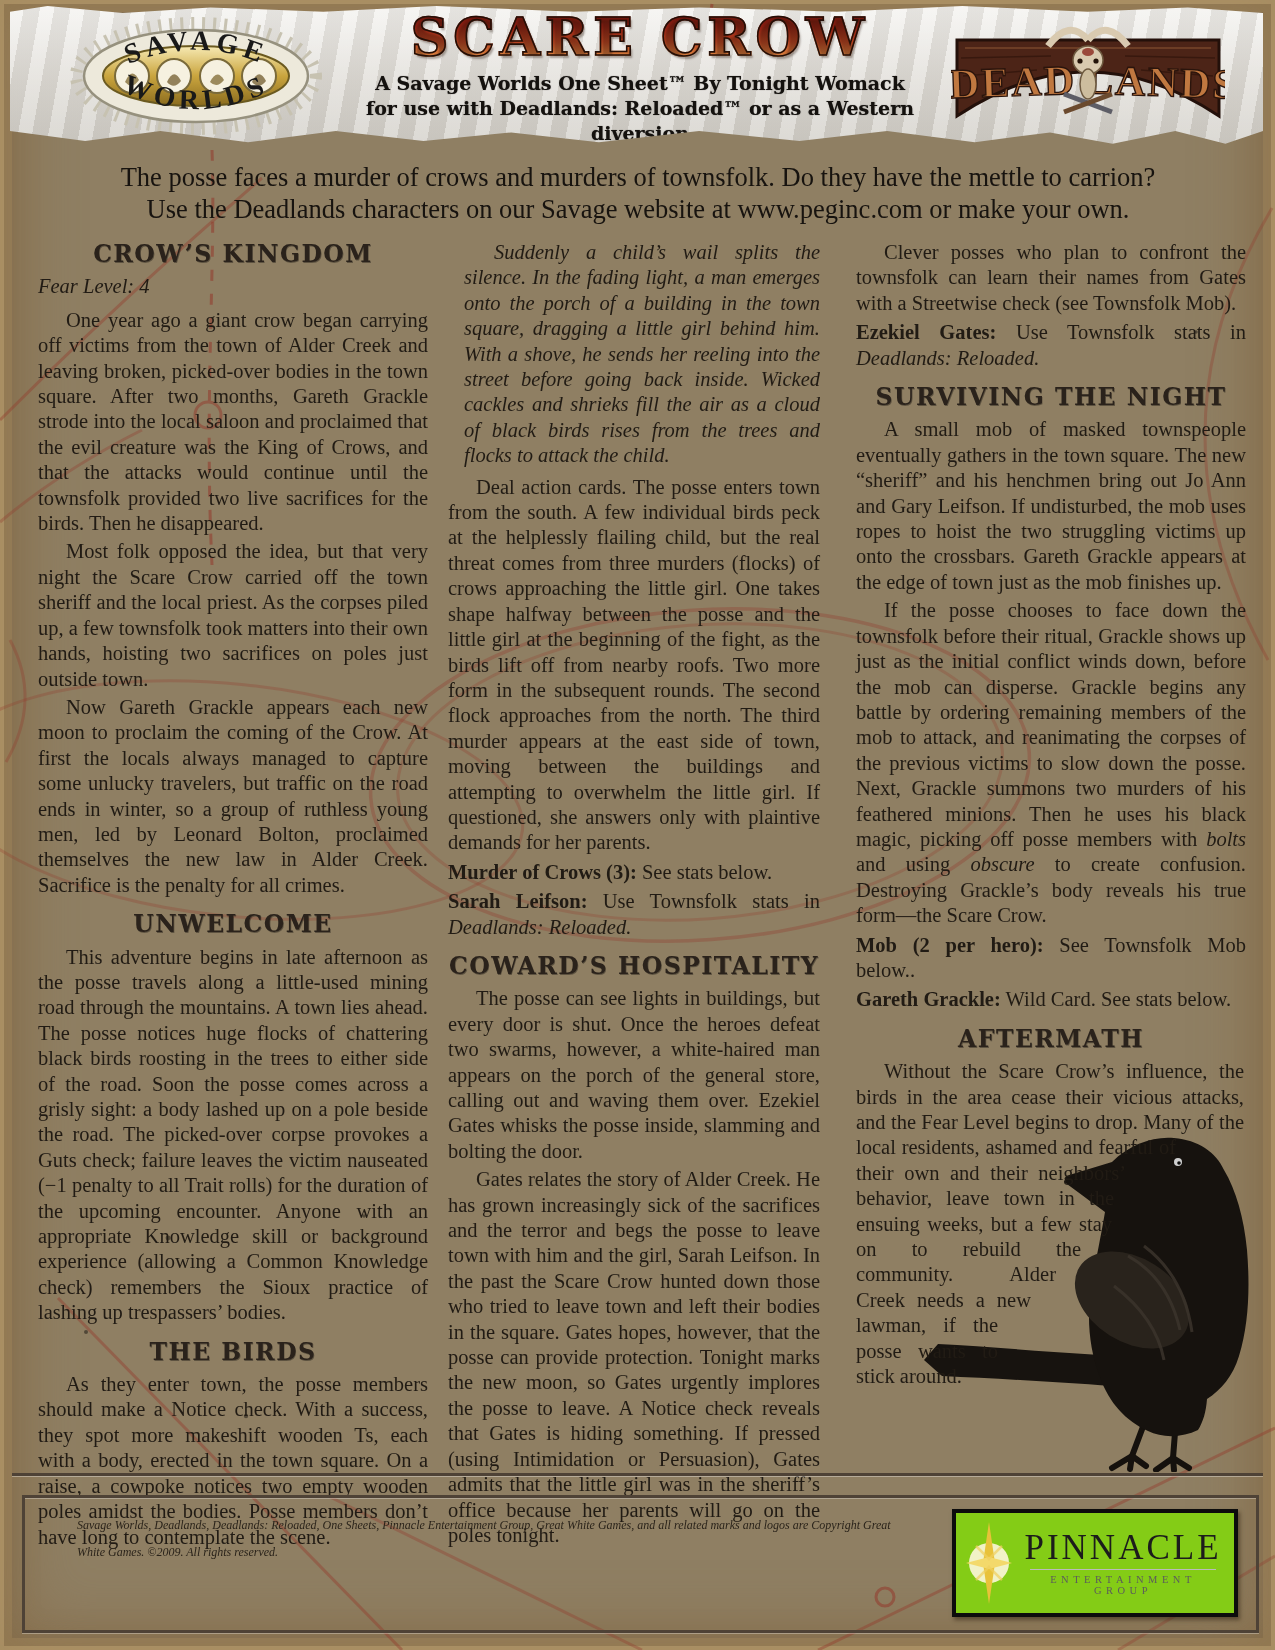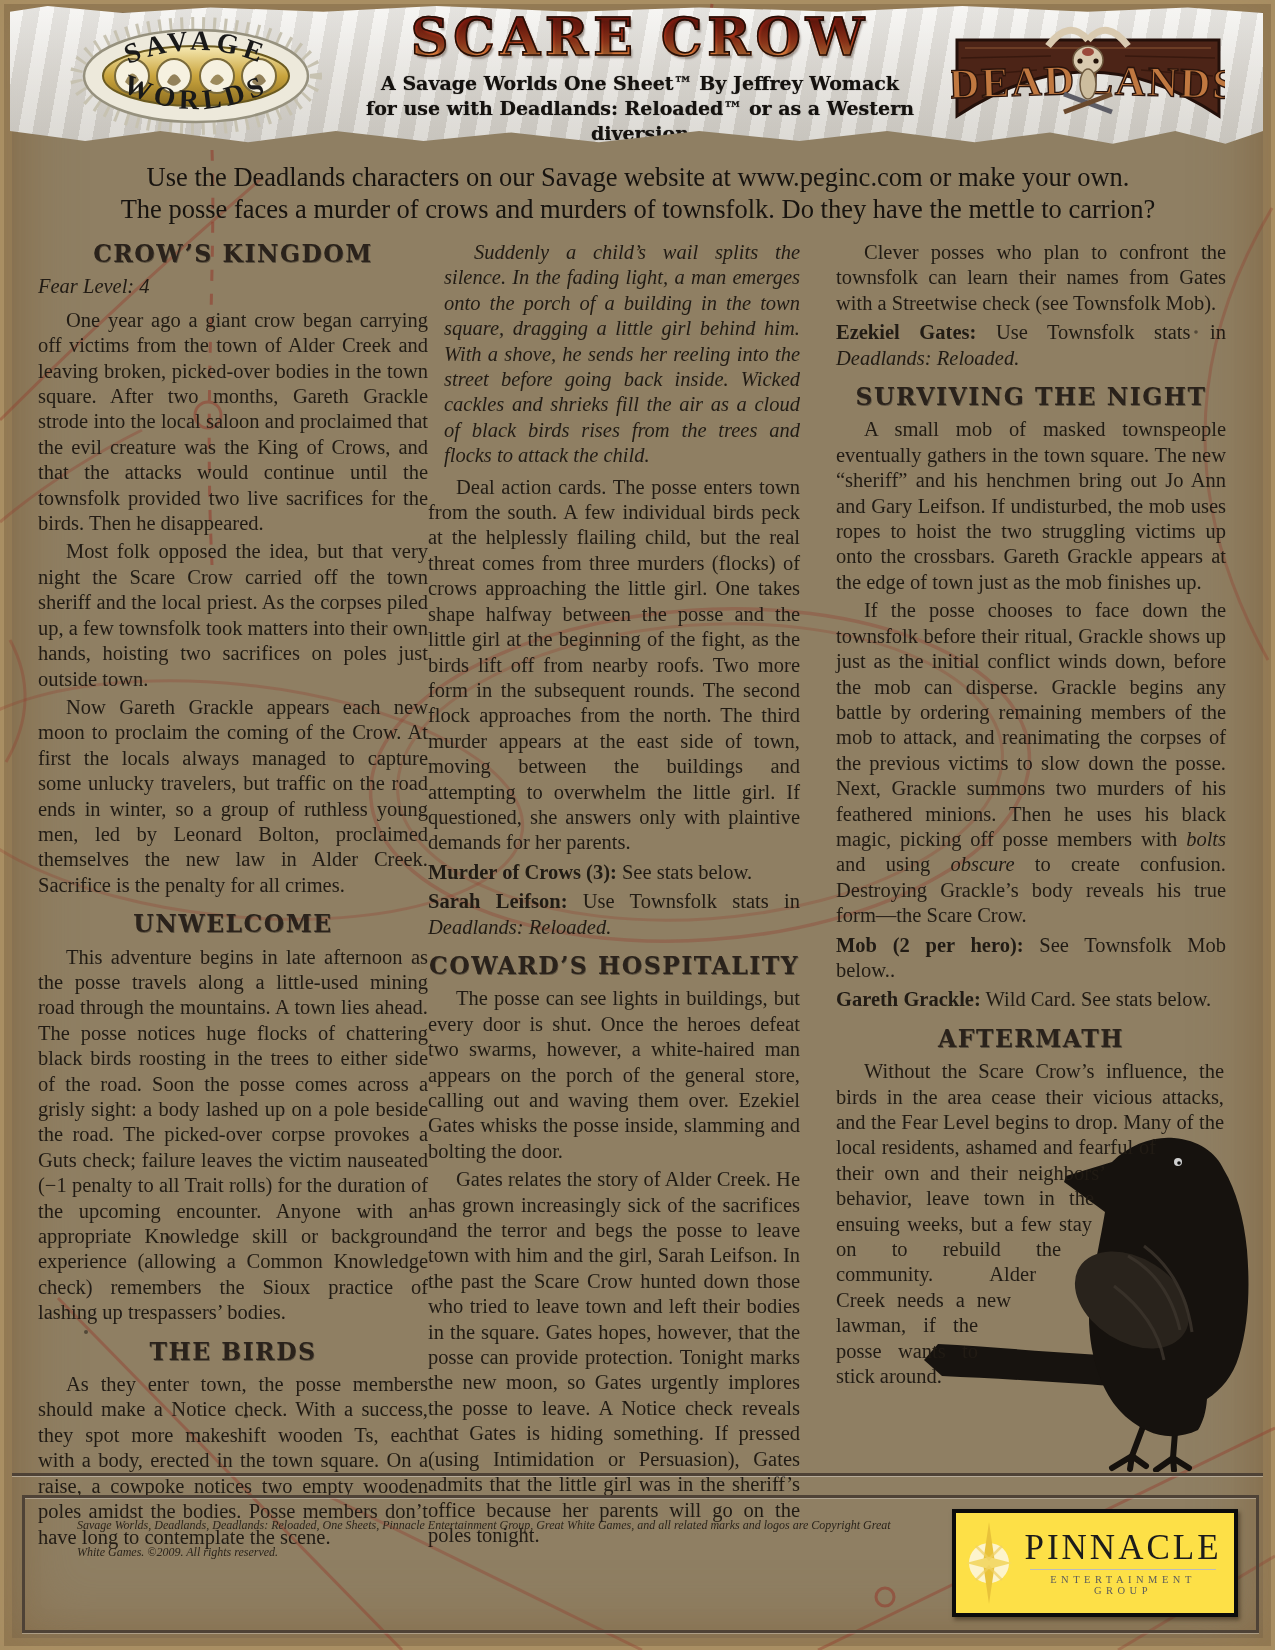--- a/index.html
+++ b/index.html
@@ -41,21 +41,21 @@
     text-shadow:0 0 1px rgba(0,0,0,.6);}
   .subtitle.first{margin-top:6px;}
   .dl-logo{position:absolute;right:38px;top:8px;}
 
   
   .intro{position:absolute;left:88px;top:162px;width:1100px;text-align:center;z-index:3;
     font-size:26.5px;line-height:31.5px;color:#17130f;}
   
   .cols{position:absolute;left:38px;top:240px;width:1208px;height:1235px;display:flex;z-index:3;color:#211b14;}
   .col{font-size:20.5px;line-height:25.4px;text-align:justify;}
-  .c1{width:390px;}
+  .c1{width:390px;margin-right:20px;}
   .c2{width:372px;margin-right:36px;}
   .c3{width:390px;position:relative;}
   .col p{margin:0 0 3px 0;}
   .ind{text-indent:28px;}
   .hd{font-family:"DejaVu Serif",serif;font-weight:700;font-size:23.5px;letter-spacing:1.5px;text-align:center;
     color:#2a221b;margin:14px 0 7px 0;text-indent:0;text-shadow:0.7px 0.9px 0 rgba(0,0,0,.35);}
   .fear{font-style:italic;margin:2px 0 8px 0 !important;}
   .read-aloud{font-style:italic;padding-left:16px;text-indent:30px;margin-bottom:6px !important;}
   .stat{margin:4px 0 4px 0 !important;}
   .b{font-weight:700;}
@@ -72,21 +72,21 @@
   .r1{top:1473px;} 
   .footer-box{position:absolute;left:22px;top:1495px;width:1231px;height:132px;border:3px solid #4e4236;z-index:4;
     box-shadow:0 1px 0 rgba(255,255,255,.3), inset 0 1px 0 rgba(255,255,255,.3);}
   .copyright{position:absolute;left:52px;top:14px;width:830px;font-style:italic;font-size:12px;
     line-height:27px;color:#2a231a;margin:0;}
   .site{position:absolute;left:188px;top:72px;font-family:"DejaVu Serif",serif;font-weight:700;font-size:27px;
     letter-spacing:2px;
     background:linear-gradient(180deg,#f6d45a 0%,#e8851e 45%,#b5321a 80%,#7e1d10 100%);
     -webkit-background-clip:text;background-clip:text;color:transparent;-webkit-text-fill-color:transparent;
     -webkit-text-stroke:1.3px #1c0d05;text-shadow:2px 3px 2px rgba(20,10,5,.55);}
-  .pinnacle{position:absolute;right:18px;top:11px;width:278px;height:100px;background:#fde047;
+  .pinnacle{position:absolute;right:18px;top:11px;width:278px;height:100px;background:#84cc16;
     border:4px solid #0c0c0c;box-shadow:2px 3px 4px rgba(40,25,10,.5);display:flex;align-items:center;}
   .pin-text{flex:1;text-align:center;padding-right:10px;}
   .pin-name{font-family:"Liberation Serif",serif;font-size:35px;letter-spacing:3px;color:#1c1c1c;line-height:1;}
   .pin-rule{height:1px;background:#bbb;margin:4px 8px 4px 8px;}
   .pin-tag{font-size:10.5px;letter-spacing:4.5px;color:#5c5c5c;}
 </style>
 </head>
 <body>
 
 <div class="page">
@@ -151,21 +151,21 @@
             <textPath href="#swTop" startOffset="50%" text-anchor="middle">SAVAGE</textPath>
           </text>
           <text font-size="28" font-weight="bold" letter-spacing="5" fill="#191919">
             <textPath href="#swBot" startOffset="50%" text-anchor="middle">WORLDS</textPath>
           </text>
         </svg>
       </div>
 
       <div class="title-block">
         <div class="main-title">SCARE CROW</div>
-        <div class="subtitle first">A Savage Worlds One Sheet™ By Jeffrey Womack</div>
+        <div class="subtitle first">A Savage Worlds One Sheet™ By Tonight Womack</div>
         <div class="subtitle">for use with Deadlands: Reloaded™ or as a Western diversion</div>
       </div>
 
       <div class="dl-logo">
         <svg width="274" height="120" viewBox="0 0 274 120">
           <path d="M6,26 L268,26 L268,102 Q202,58 137,58 Q72,58 6,102 Z" fill="#4c2417" stroke="#23100a" stroke-width="3"></path>
           <path d="M14,34 L260,34" stroke="#8a5433" stroke-width="1.6" opacity="0.7"></path>
           <path d="M10,44 L100,42 M174,42 L264,44 M12,62 L86,56 M190,56 L262,62" stroke="#33160c" stroke-width="1.4" opacity="0.8"></path>
           <text x="62" y="82" text-anchor="middle" font-size="42" font-weight="bold" fill="#c07840" stroke="#2a140c" stroke-width="1.4" letter-spacing="2" transform="rotate(-2 62 82)">DEAD</text>
           <text x="210" y="82" text-anchor="middle" font-size="42" font-weight="bold" fill="#c07840" stroke="#2a140c" stroke-width="1.4" letter-spacing="2" transform="rotate(2 210 82)">LANDS</text>
@@ -180,22 +180,22 @@
             <circle cx="129" cy="47" r="2.6" fill="#231309"></circle>
               <circle cx="145" cy="47" r="2.6" fill="#231309"></circle>
           </g>
         </svg>
       </div>
 
     </div>
   </header>
 
   <section class="intro">
+    <div>The posse faces a murder of crows and murders of townsfolk. Do they have the mettle to carrion?</div>
     <div>Use the Deadlands characters on our Savage website at www.peginc.com or make your own.</div>
-    <div>The posse faces a murder of crows and murders of townsfolk. Do they have the mettle to carrion?</div>
   </section>
 
   <main class="cols">
 
     <div class="col c1">
       <h2 class="hd" style="margin-top:2px;">CROW’S KINGDOM</h2>
       <p class="fear">Fear Level: 4</p>
       <p class="ind">One year ago a giant crow began carrying off victims from the town of Alder Creek and leaving broken, picked-over bodies in the town square. After two months, Gareth Grackle strode into the local saloon and proclaimed that the evil creature was the King of Crows, and that the attacks would continue until the townsfolk provided two live sacrifices for the birds. Then he disappeared.</p>
       <p class="ind">Most folk opposed the idea, but that very night the Scare Crow carried off the town sheriff and the local priest. As the corpses piled up, a few townsfolk took matters into their own hands, hoisting two sacrifices on poles just outside town.</p>
       <p class="ind">Now Gareth Grackle appears each new moon to proclaim the coming of the Crow. At first the locals always managed to capture some unlucky travelers, but traffic on the road ends in winter, so a group of ruthless young men, led by Leonard Bolton, proclaimed themselves the new law in Alder Creek. Sacrifice is the penalty for all crimes.</p>

